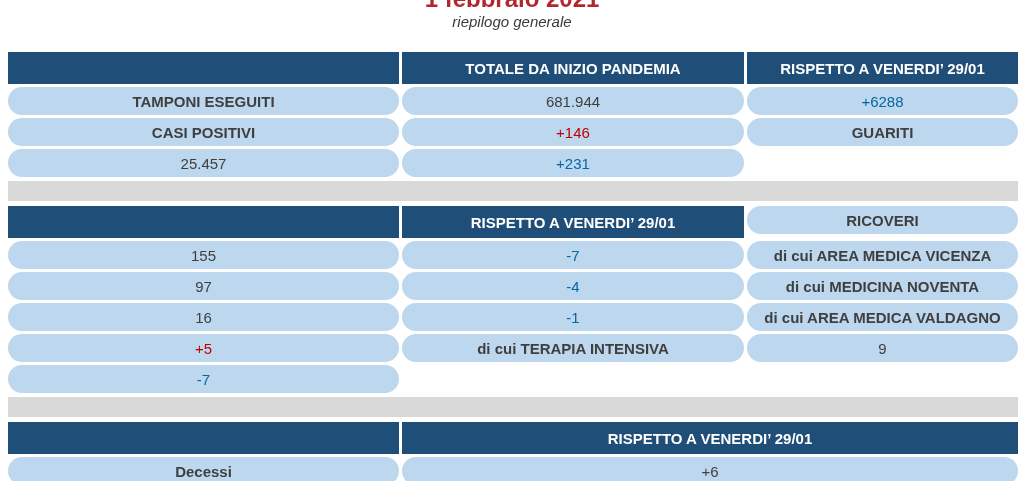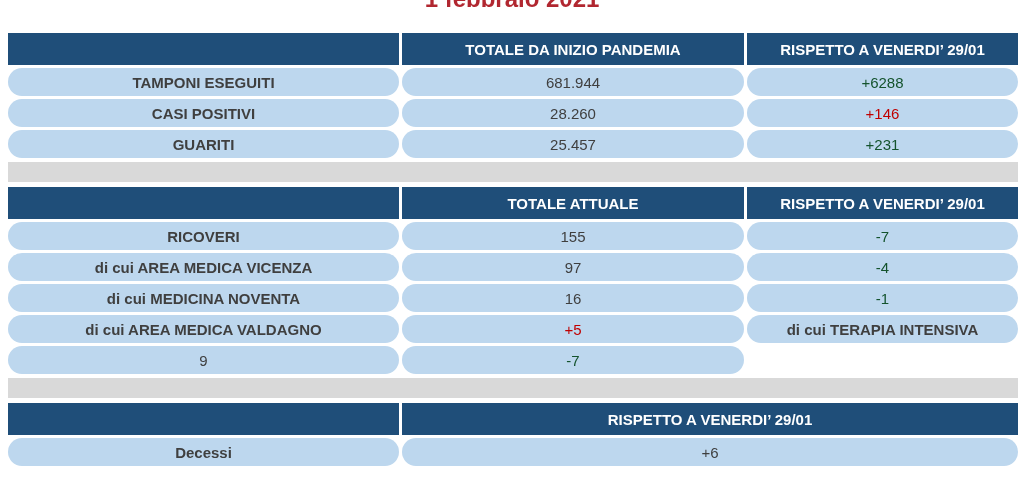--- a/index.html
+++ b/index.html
@@ -31,62 +31,61 @@
     background: #1F4E79; height: 32px;
     display: flex; align-items: center; justify-content: center;
     color: #ffffff; font-weight: 700; font-size: 15px;
   }
   .cell {
     background: #BDD7EE; height: 28px;
     display: flex; align-items: center; justify-content: center;
     font-size: 15px; color: #3f3f3f; border-radius: 14px;
   }
   .cell.label { font-weight: 700; }
-  .green { color: #14532d; }
+  .green { color: #0369a1; }
   .red   { color: #C00000; text-align: center; }
   .dark  { color: #3f3f3f; }
   .band {
     height: 20px; background: #D9D9D9;
     margin: 4px 0 5px 0;
   }
 </style>
 </head>
 <body>
 
 <div class="title-area">
   <div class="title-clip">
     <div class="title-text">1 febbraio 2021</div>
   </div>
+  <div class="subtitle">riepilogo generale</div>
 </div>
 
 <div class="content">
 
   <div class="tbl first">
     <div class="hdr"></div>
     <div class="hdr">TOTALE DA INIZIO PANDEMIA</div>
     <div class="hdr">RISPETTO A VENERDI’ 29/01</div>
 
     <div class="cell label">TAMPONI ESEGUITI</div>
     <div class="cell">681.944</div>
     <div class="cell green">+6288</div>
 
     <div class="cell label">CASI POSITIVI</div>
-    <div class="cell">28.260</div>
     <div class="cell red">+146</div>
 
     <div class="cell label">GUARITI</div>
     <div class="cell">25.457</div>
     <div class="cell green">+231</div>
   </div>
 
   <div class="band"></div>
 
   <div class="tbl">
     <div class="hdr"></div>
-    <div class="hdr">TOTALE ATTUALE</div>
     <div class="hdr">RISPETTO A VENERDI’ 29/01</div>
 
     <div class="cell label">RICOVERI</div>
     <div class="cell">155</div>
     <div class="cell green">-7</div>
 
     <div class="cell label">di cui AREA MEDICA VICENZA</div>
     <div class="cell">97</div>
     <div class="cell green">-4</div>
 

